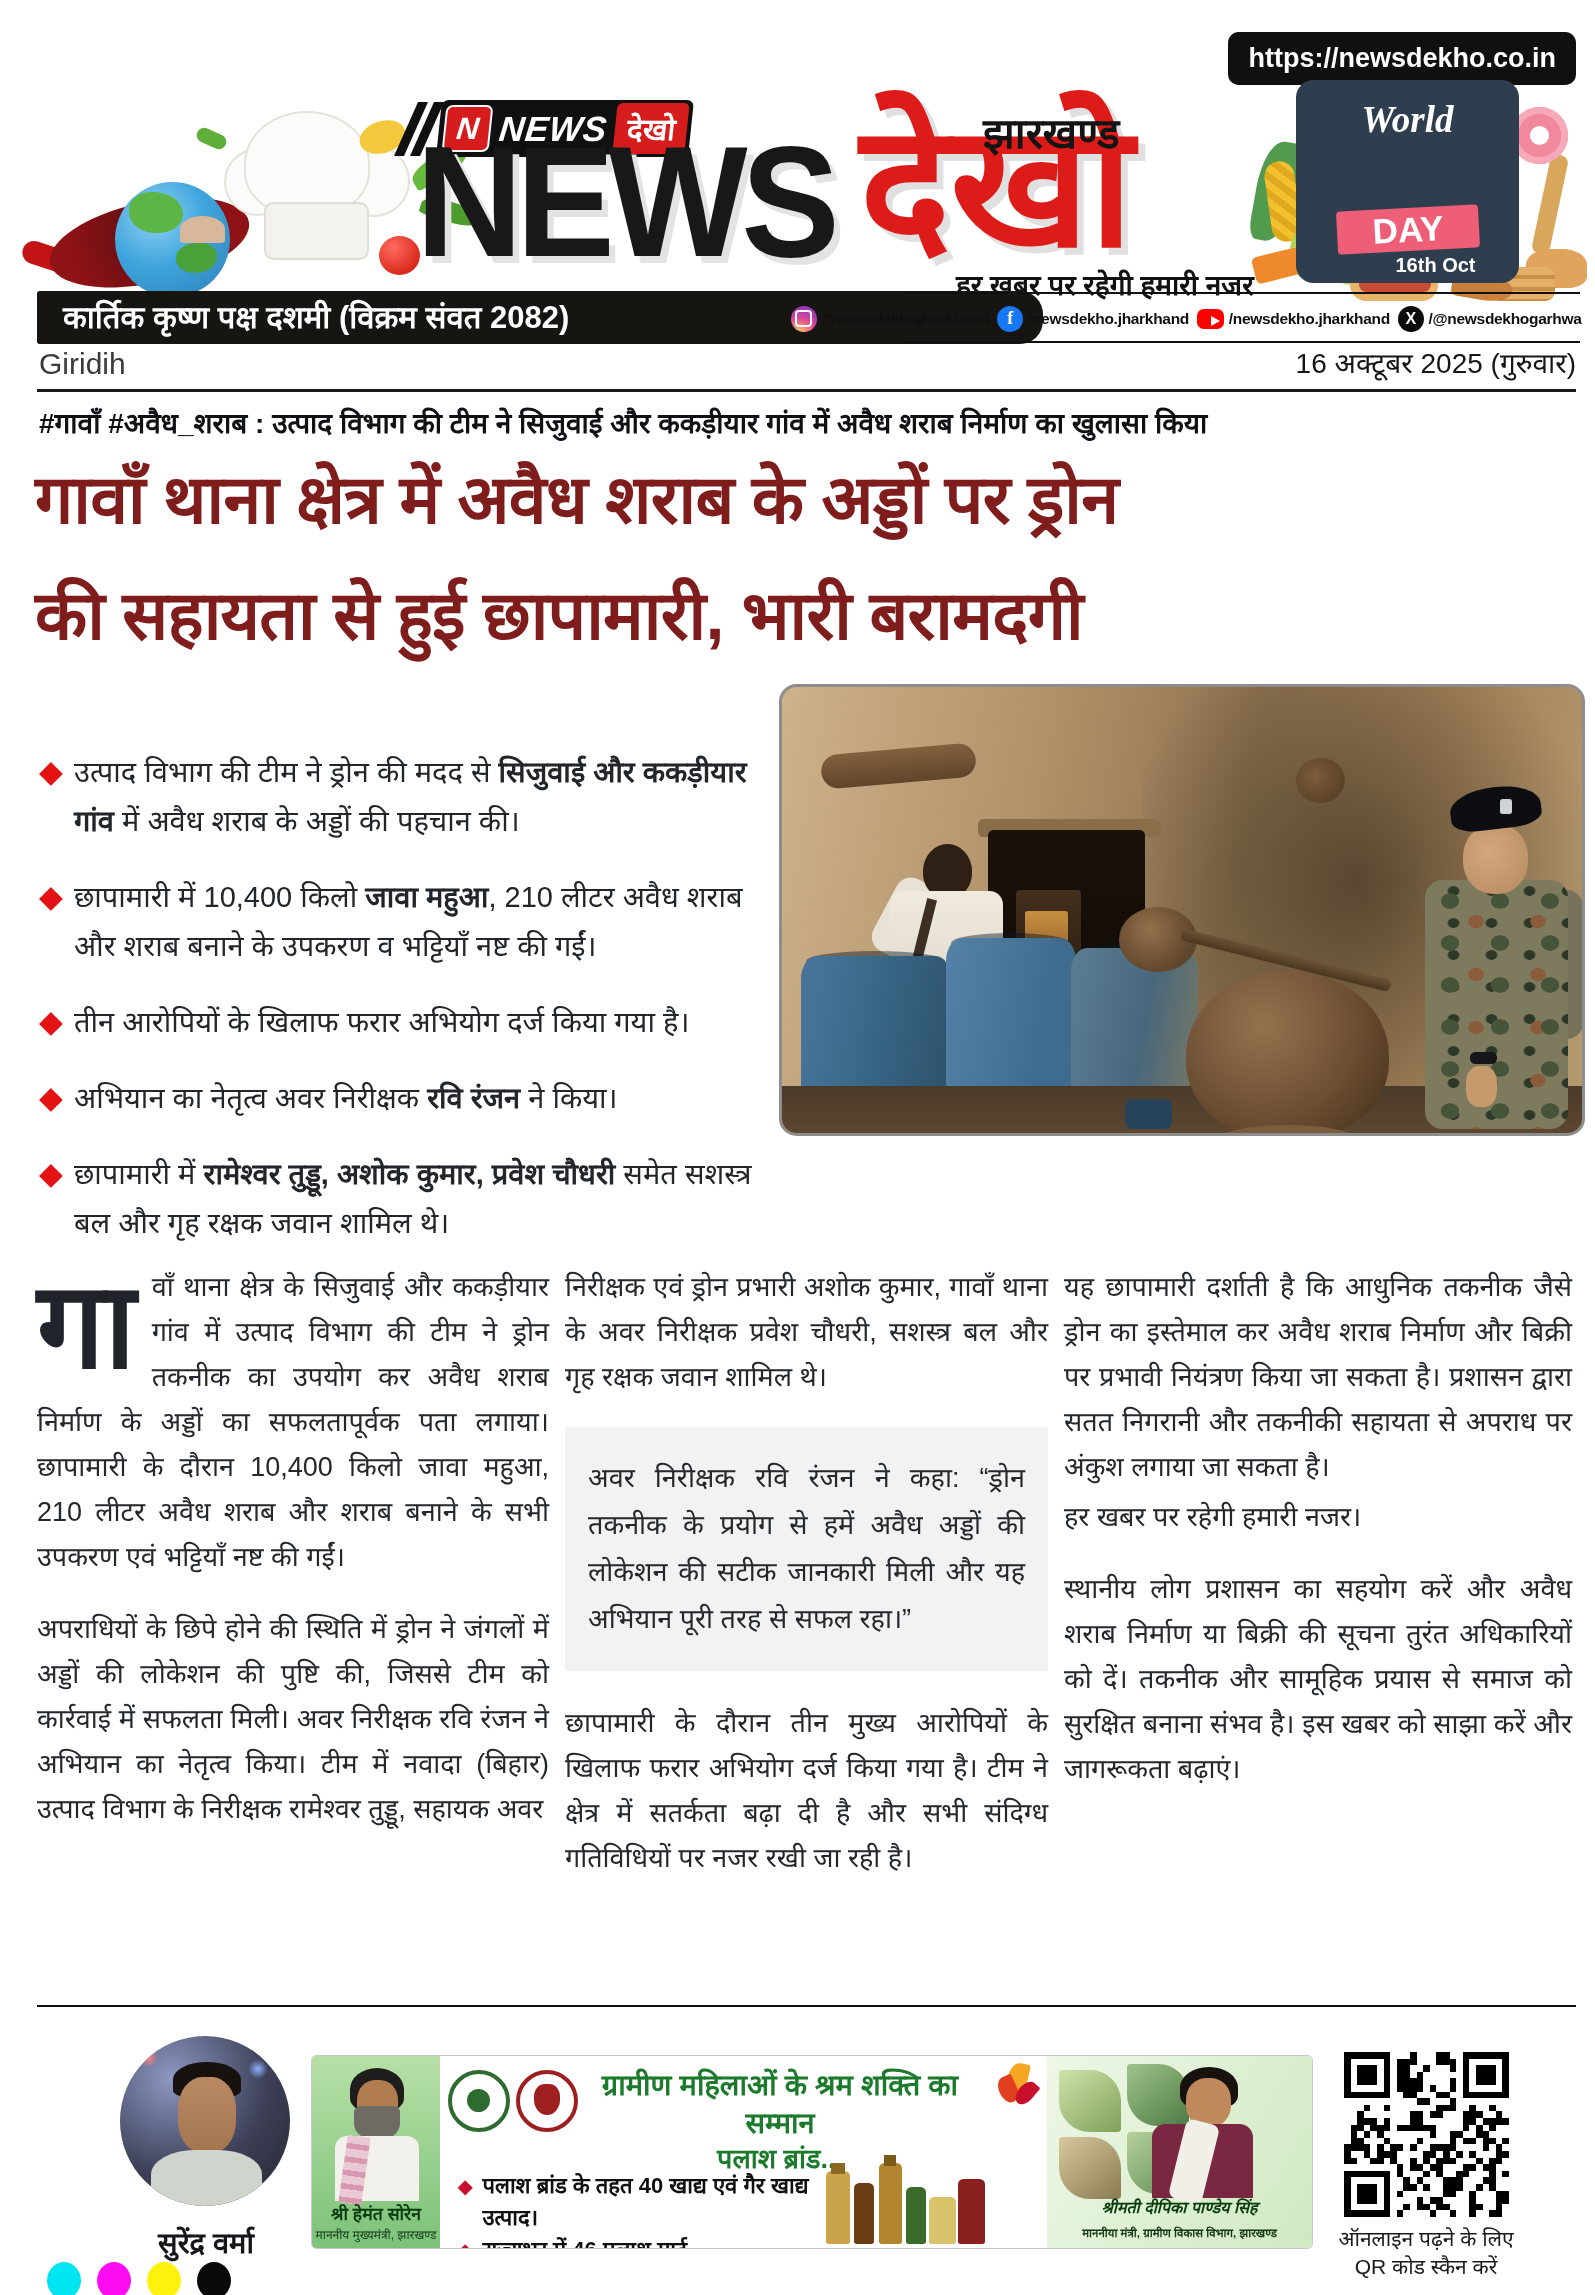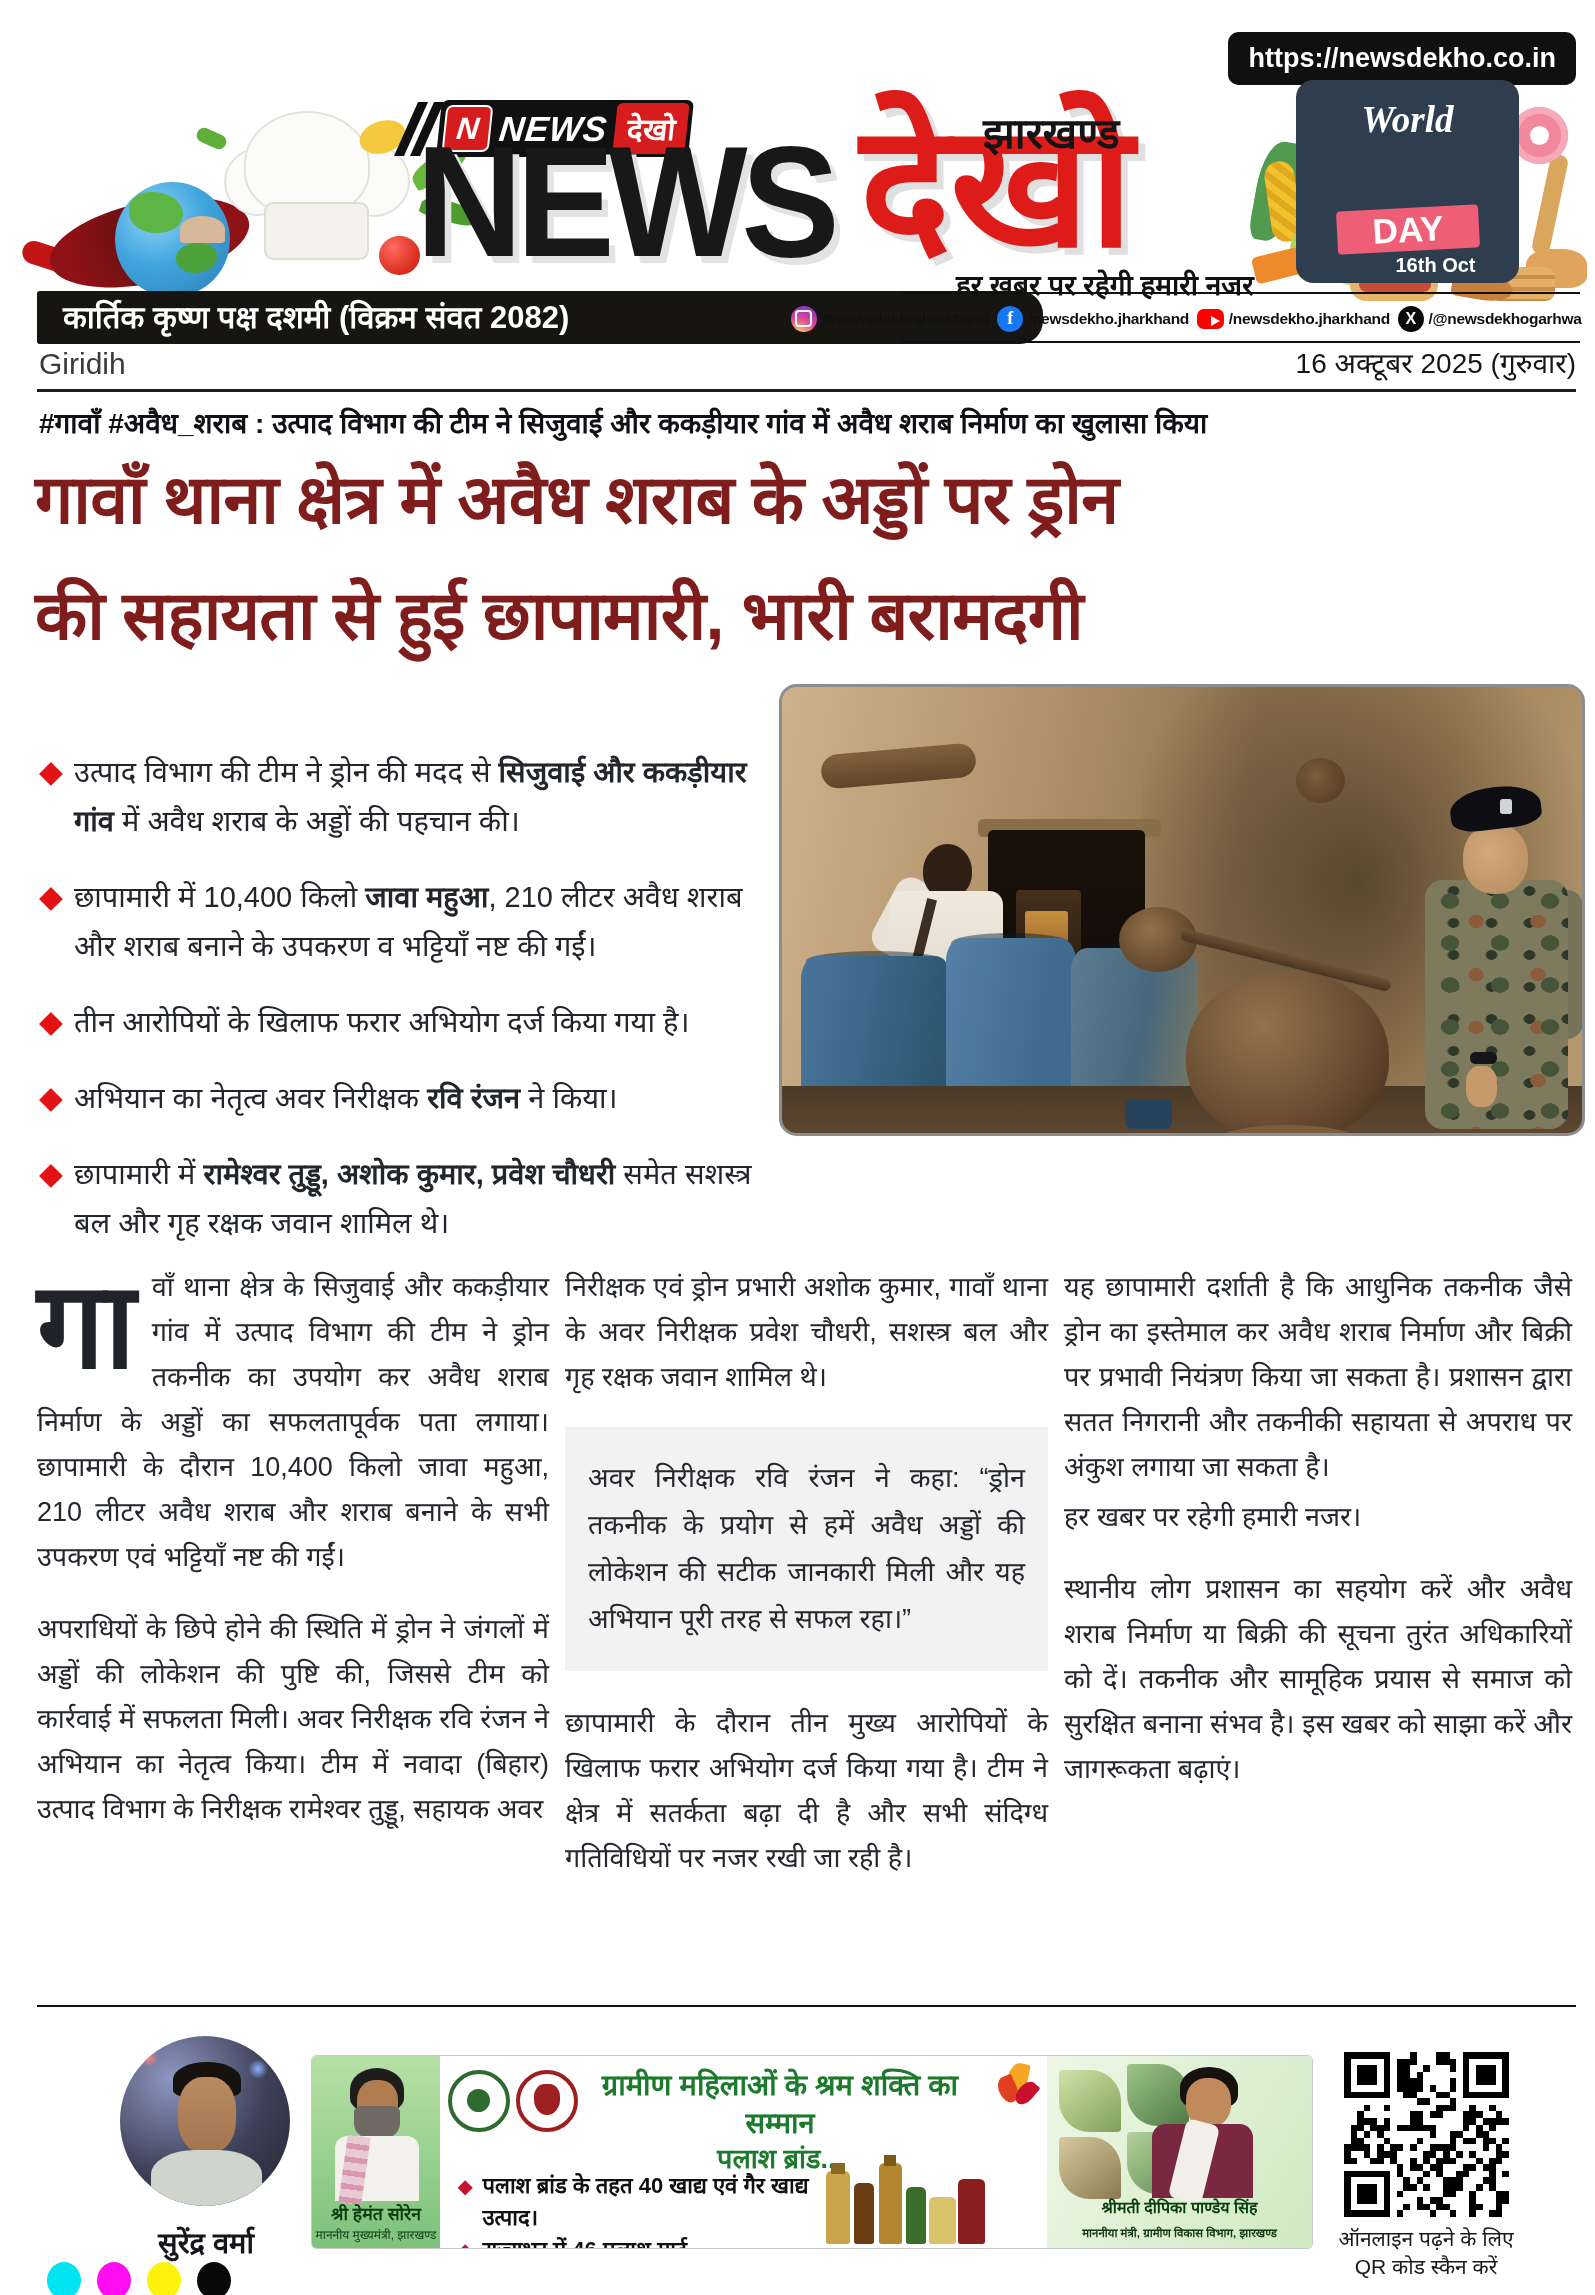--- a/index.html
+++ b/index.html
@@ -186,21 +186,21 @@
   .bn-right{width:265px;position:relative;background:linear-gradient(120deg,#eef7e6,#cfe9c2);}
   .leafimg{position:absolute;width:62px;height:62px;border-radius:6% 50% 6% 50%;overflow:hidden;}
   .lf1{left:12px;top:13.5px;background:linear-gradient(140deg,#cfe3a8,#7fa05a);}
   .lf2{left:80px;top:8px;background:linear-gradient(140deg,#9ec489,#4e7a44);}
   .lf3{left:12px;top:81px;background:linear-gradient(140deg,#d8c89e,#8a7a50);}
   .lf4{left:80px;top:76px;background:linear-gradient(140deg,#b6d29b,#5d8a52);}
   .mn-hair{position:absolute;right:74px;top:10.8px;width:58px;height:41px;background:#17120e;border-radius:50% 50% 30% 30%;}
   .mn-face{position:absolute;right:81px;top:21.6px;width:45px;height:49px;background:#c08a5c;border-radius:44%;}
   .mn-blouse{position:absolute;right:59px;top:68px;width:101px;height:74px;background:#7a2742;border-radius:13.5px 13.5px 0 0;}
   .mn-sari{position:absolute;right:101px;top:65px;width:34px;height:81px;background:#f1efe8;transform:rotate(14deg);border-radius:8px;}
-  .mn-name{position:absolute;left:0;bottom:30px;width:100%;text-align:center;font-size:16px;font-weight:800;color:#0b3d0f;}
+  .mn-name{position:absolute;left:0;bottom:30px;width:100%;text-align:center;font-size:16px;font-weight:800;color:#0b3d0f;font-style:italic;}
   .mn-title{position:absolute;left:0;bottom:8px;width:100%;text-align:center;font-size:11.5px;font-weight:700;color:#163a18;}
 
   .qr{left:1344px;top:2052px;width:165px;height:165px;background:#fff;}
   .qr-caption{left:1296px;top:2225px;width:260px;text-align:center;font-size:21px;line-height:28px;color:#1a1a1a;}
 
   .cmyk{left:47px;top:2262px;display:flex;gap:16px;}
   .cmyk span{width:34px;height:37px;border-radius:50%;display:block;}
   .d-c{background:#00e5f2;} .d-m{background:#ff0cf2;} .d-y{background:#fdf20c;} .d-k{background:#0a0a0a;}
 </style>
 </head>

